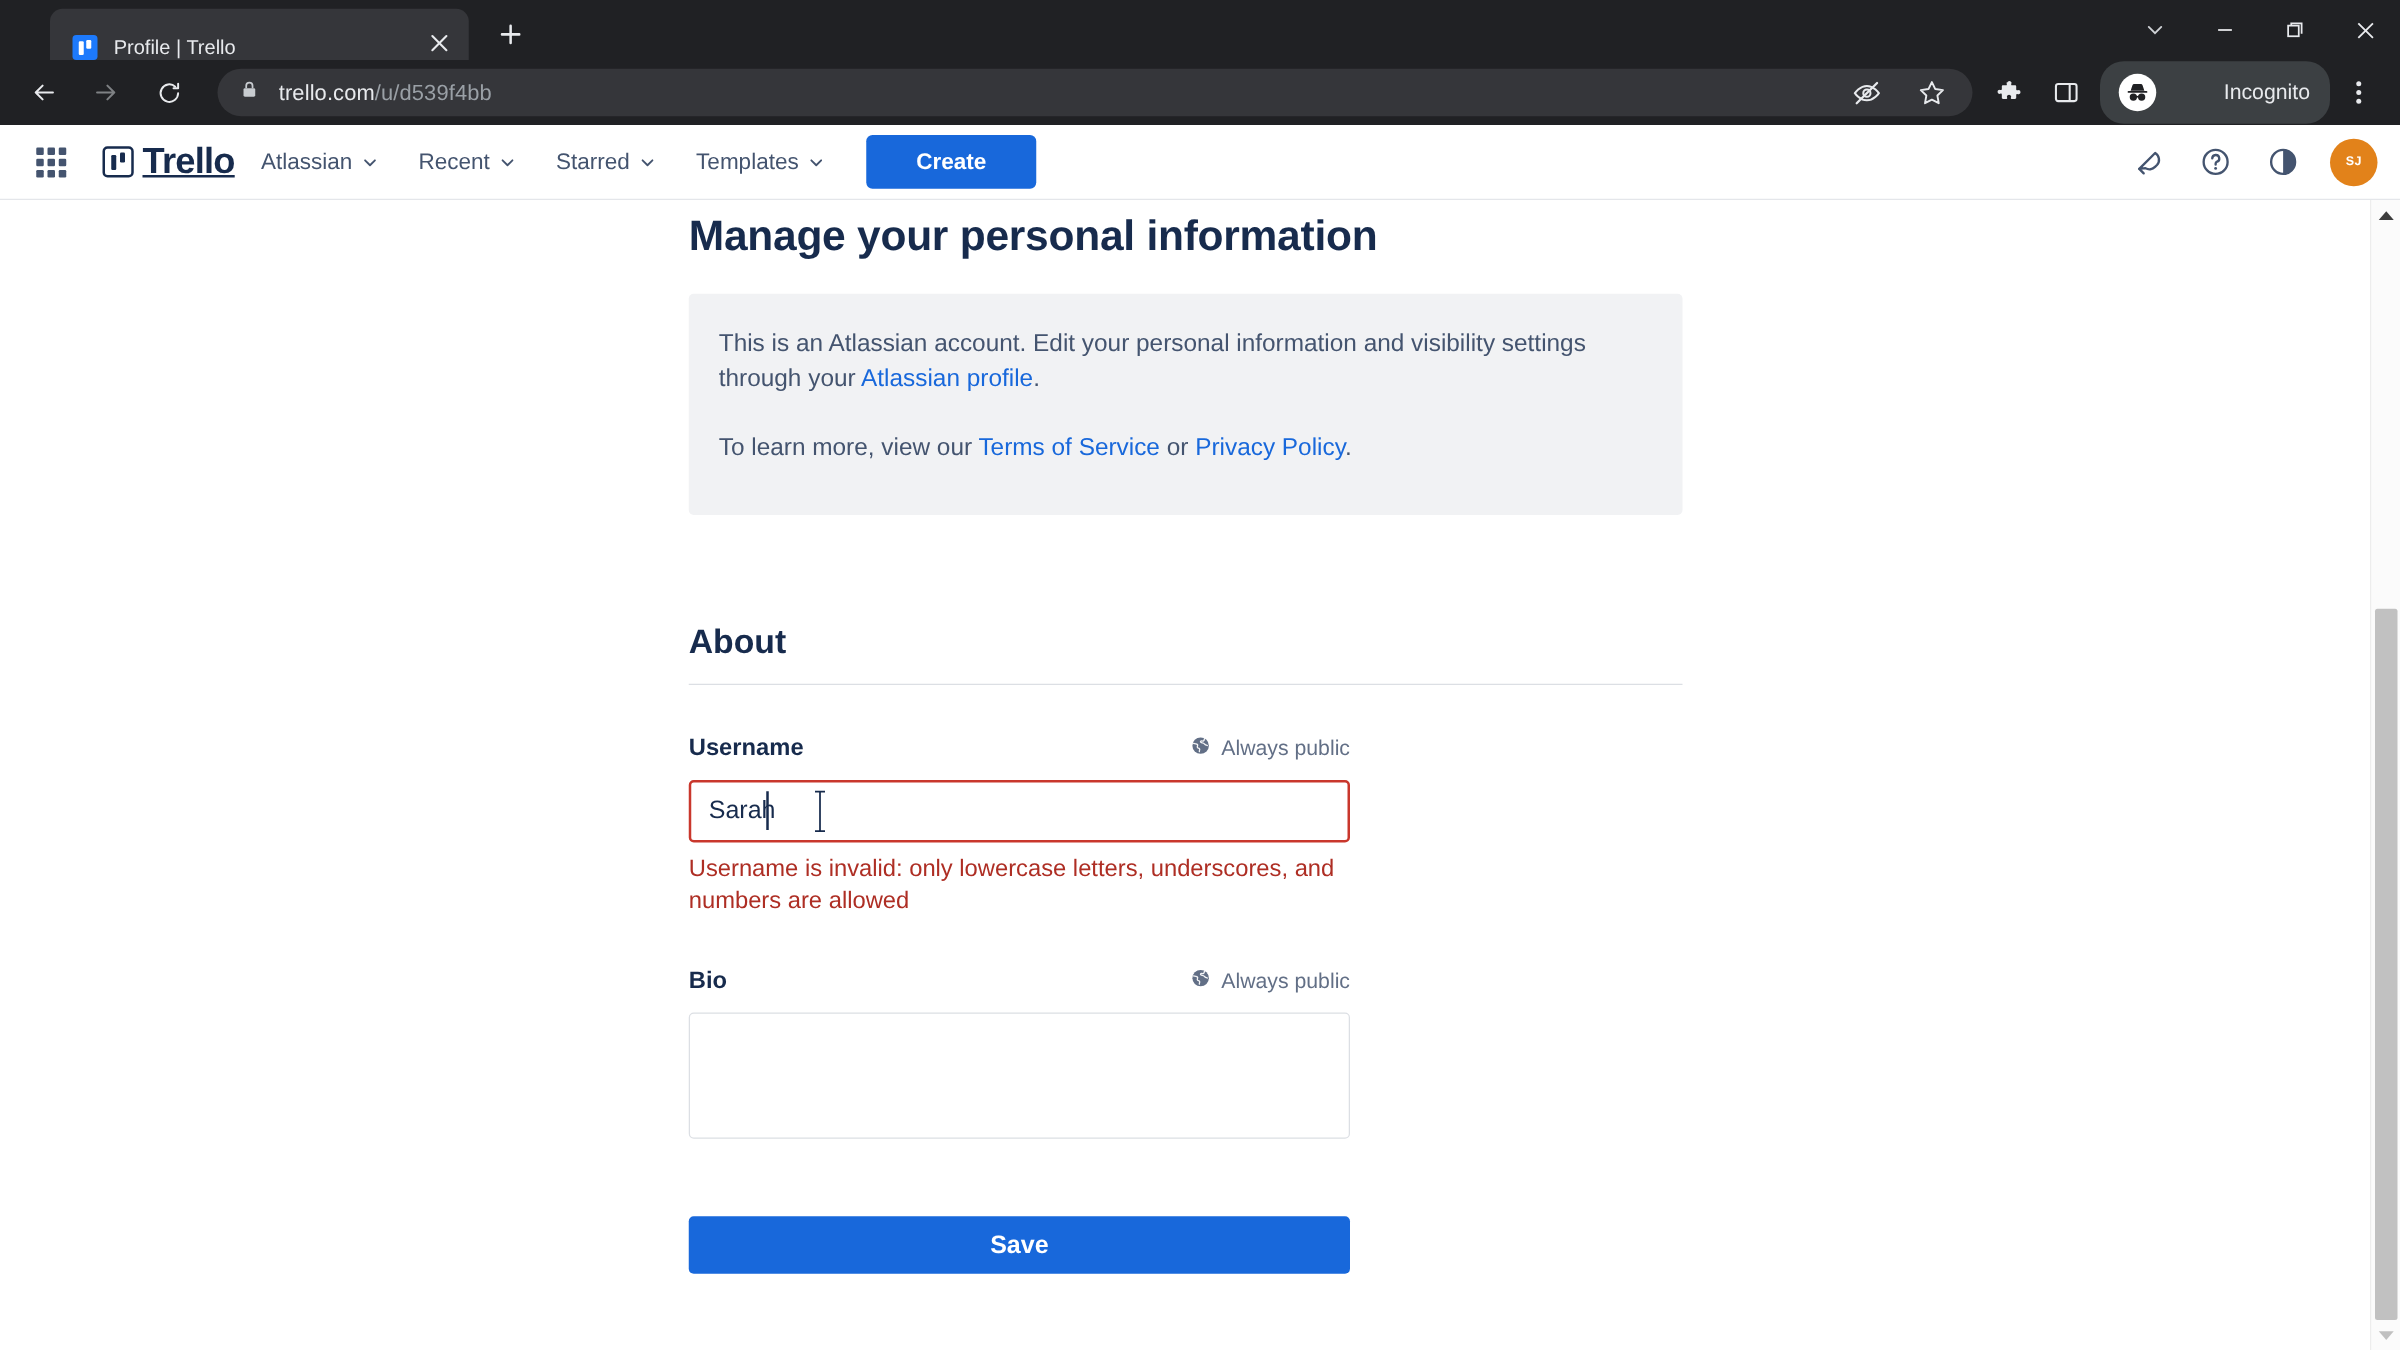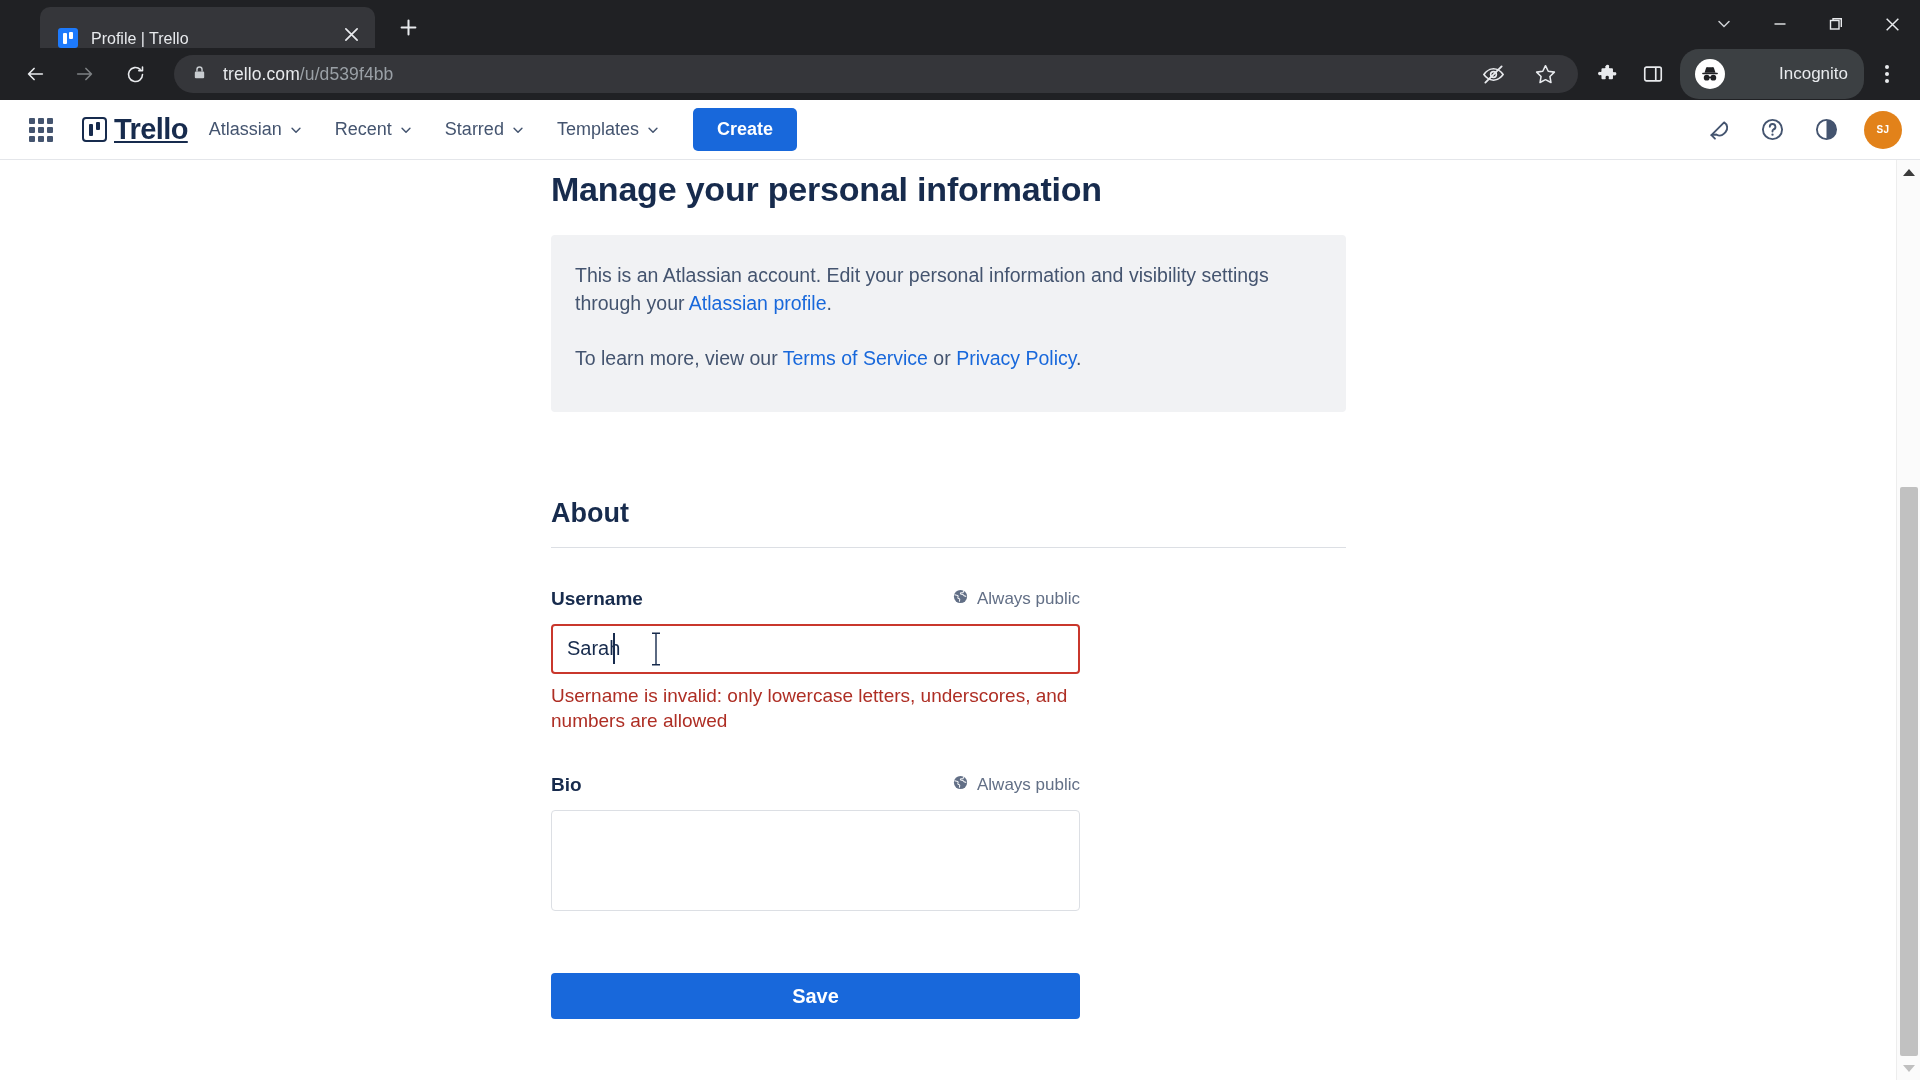--- a/index.html
+++ b/index.html
@@ -81,21 +81,21 @@
   .brand-mark .a { width: 4px; height: 12px; background: #172b4d; border-radius: 1px; margin-right: 2.5px; }
   .brand-mark .b { width: 4px; height: 8px; background: #172b4d; border-radius: 1px; align-self: flex-start; margin-top: 3.2px;}
   .brand-text { font-size: 29px; font-weight: bold; color: #172b4d; margin-left: 7px; letter-spacing: -.6px; text-decoration: underline; }
   .navitem {
     display: flex; align-items: center; gap: 7px; color: #44546f;
     font-size: 18px; padding: 8px 11px; border-radius: 4px; margin-left: 10px;
   }
   .navitem:first-of-type { margin-left: 28px; }
   .create-btn {
     background: #1868db; color: #fff; font-size: 18px; font-weight: 600;
-    border: none; border-radius: 5px; padding: 11px 24px; margin-left: 22px;
+    border: none; border-radius: 5px; padding: 11px 40px; margin-left: 22px;
   }
   .header-right { margin-left: auto; display: flex; align-items: center; }
   .searchbox {
     width: 300px; height: 42px; border: 1.5px solid #dcdfe4; border-radius: 4px;
     display: flex; align-items: center; padding: 0 12px; background: #fff;
   }
   .searchbox input {
     border: none; outline: none; font-size: 18px; color: #44546f;
     margin-left: 12px; width: 100%; background: transparent; font-family: inherit;
   }

